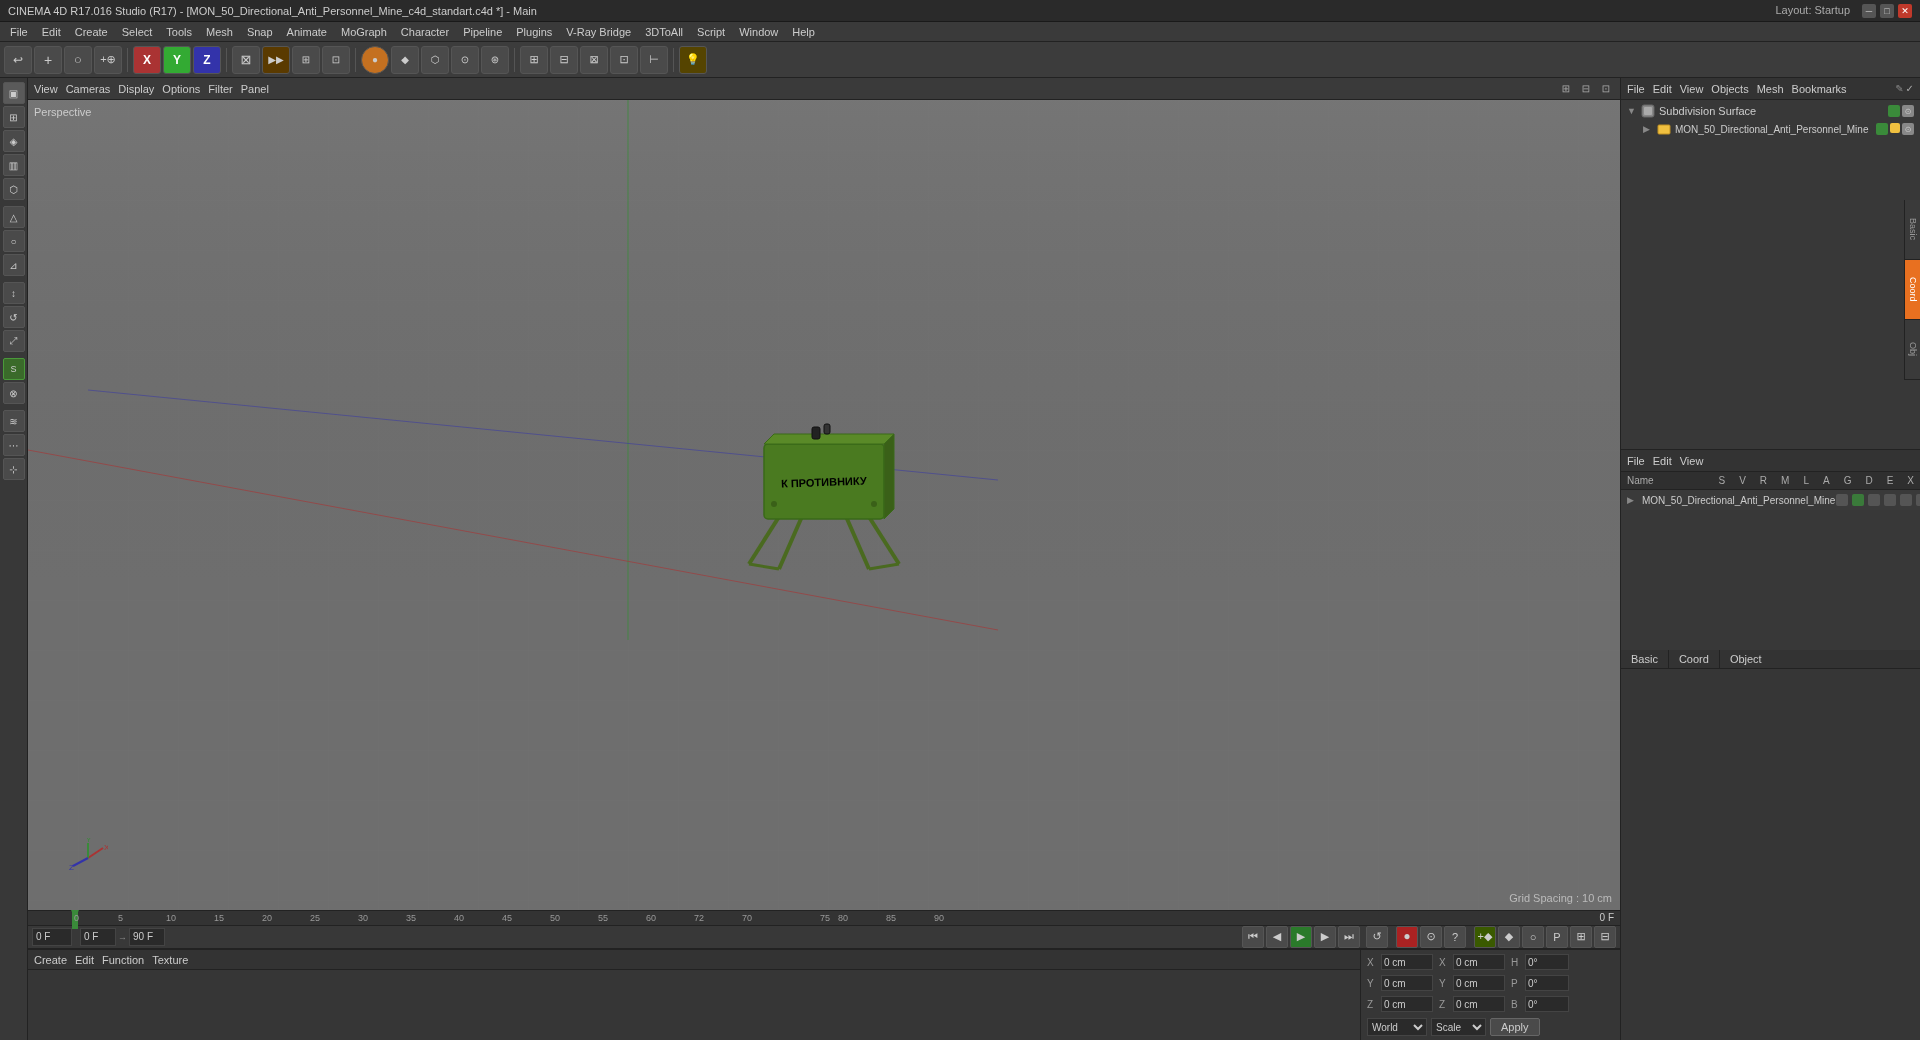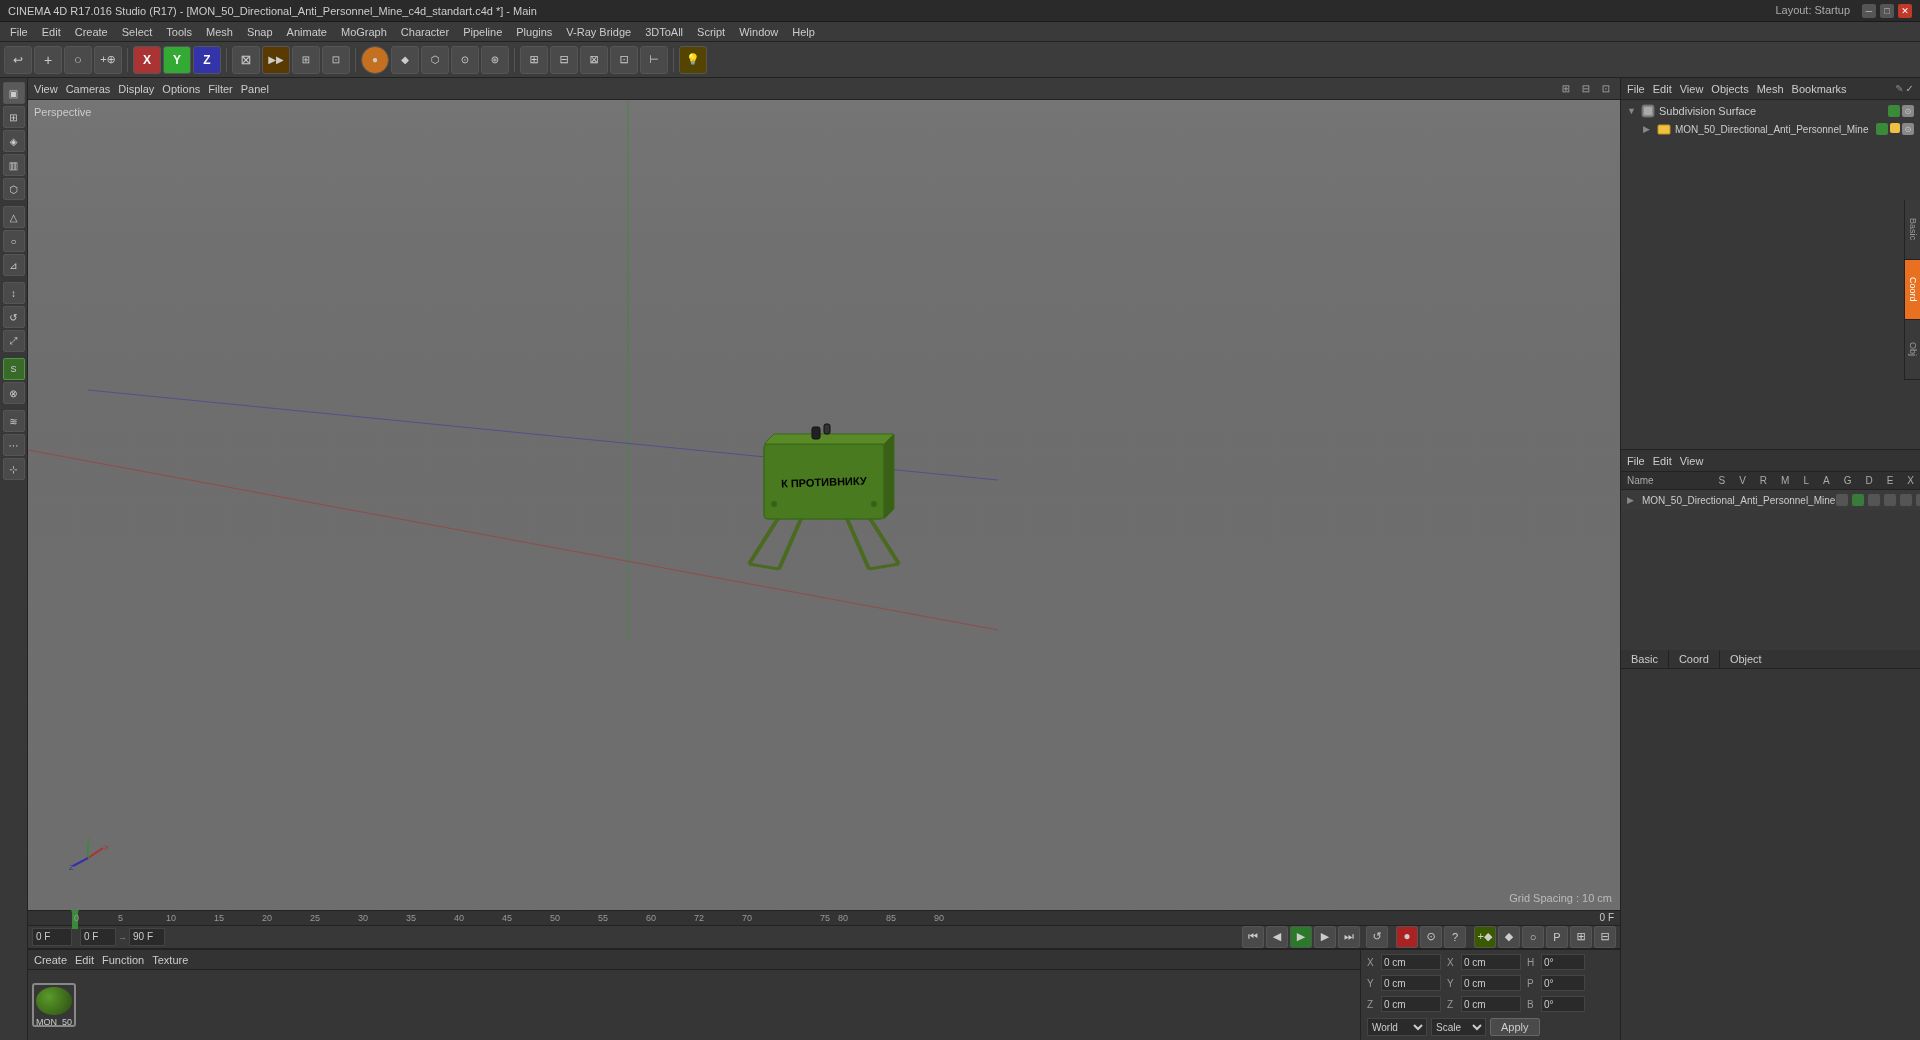--- a/index.html
+++ b/index.html
@@ -235,21 +235,21 @@
       height: 82px;
       background: #363636;
       border-top: 1px solid #222;
       border-left: 1px solid #222;
       padding: 4px 6px;
       min-width: 230px;
     }
     .coord-row { display: flex; align-items: center; gap: 2px; margin-bottom: 3px; }
     .coord-label { width: 12px; font-size: 10px; color: #999; }
     .coord-input {
-      width: 60px; height: 16px;
+      width: 52px; height: 16px;
       background: #2a2a2a;
       border: 1px solid #444;
       color: #ccc;
       font-size: 10px;
       padding: 0 2px;
     }
     #coords-bottom { display: flex; align-items: center; gap: 4px; margin-top: 2px; }
     .coords-select {
       height: 18px;
       background: #2a2a2a;
@@ -600,26 +600,20 @@
 
         <div style="display:flex;flex:1;">
 
           <div id="materials-panel" style="flex:1;height:auto;">
             <div id="materials-toolbar">
               <span class="mat-menu">Create</span>
               <span class="mat-menu">Edit</span>
               <span class="mat-menu">Function</span>
               <span class="mat-menu">Texture</span>
             </div>
-            <div id="materials-content">
-              <div class="material-swatch">
-                <div class="swatch-ball"></div>
-                <div class="swatch-label">MON_50</div>
-              </div>
-            </div>
           </div>
 
           <div id="coords-panel" style="width:260px;height:auto;background:#363636;padding:4px 6px;border-left:1px solid #222;">
             <div style="display:flex;gap:6px;margin-bottom:3px;">
 
               <div style="display:flex;flex-direction:column;gap:2px;">
                 <div class="coord-row">
                   <span class="coord-label">X</span>
                   <input class="coord-input" value="0 cm" style="">
                 </div>

